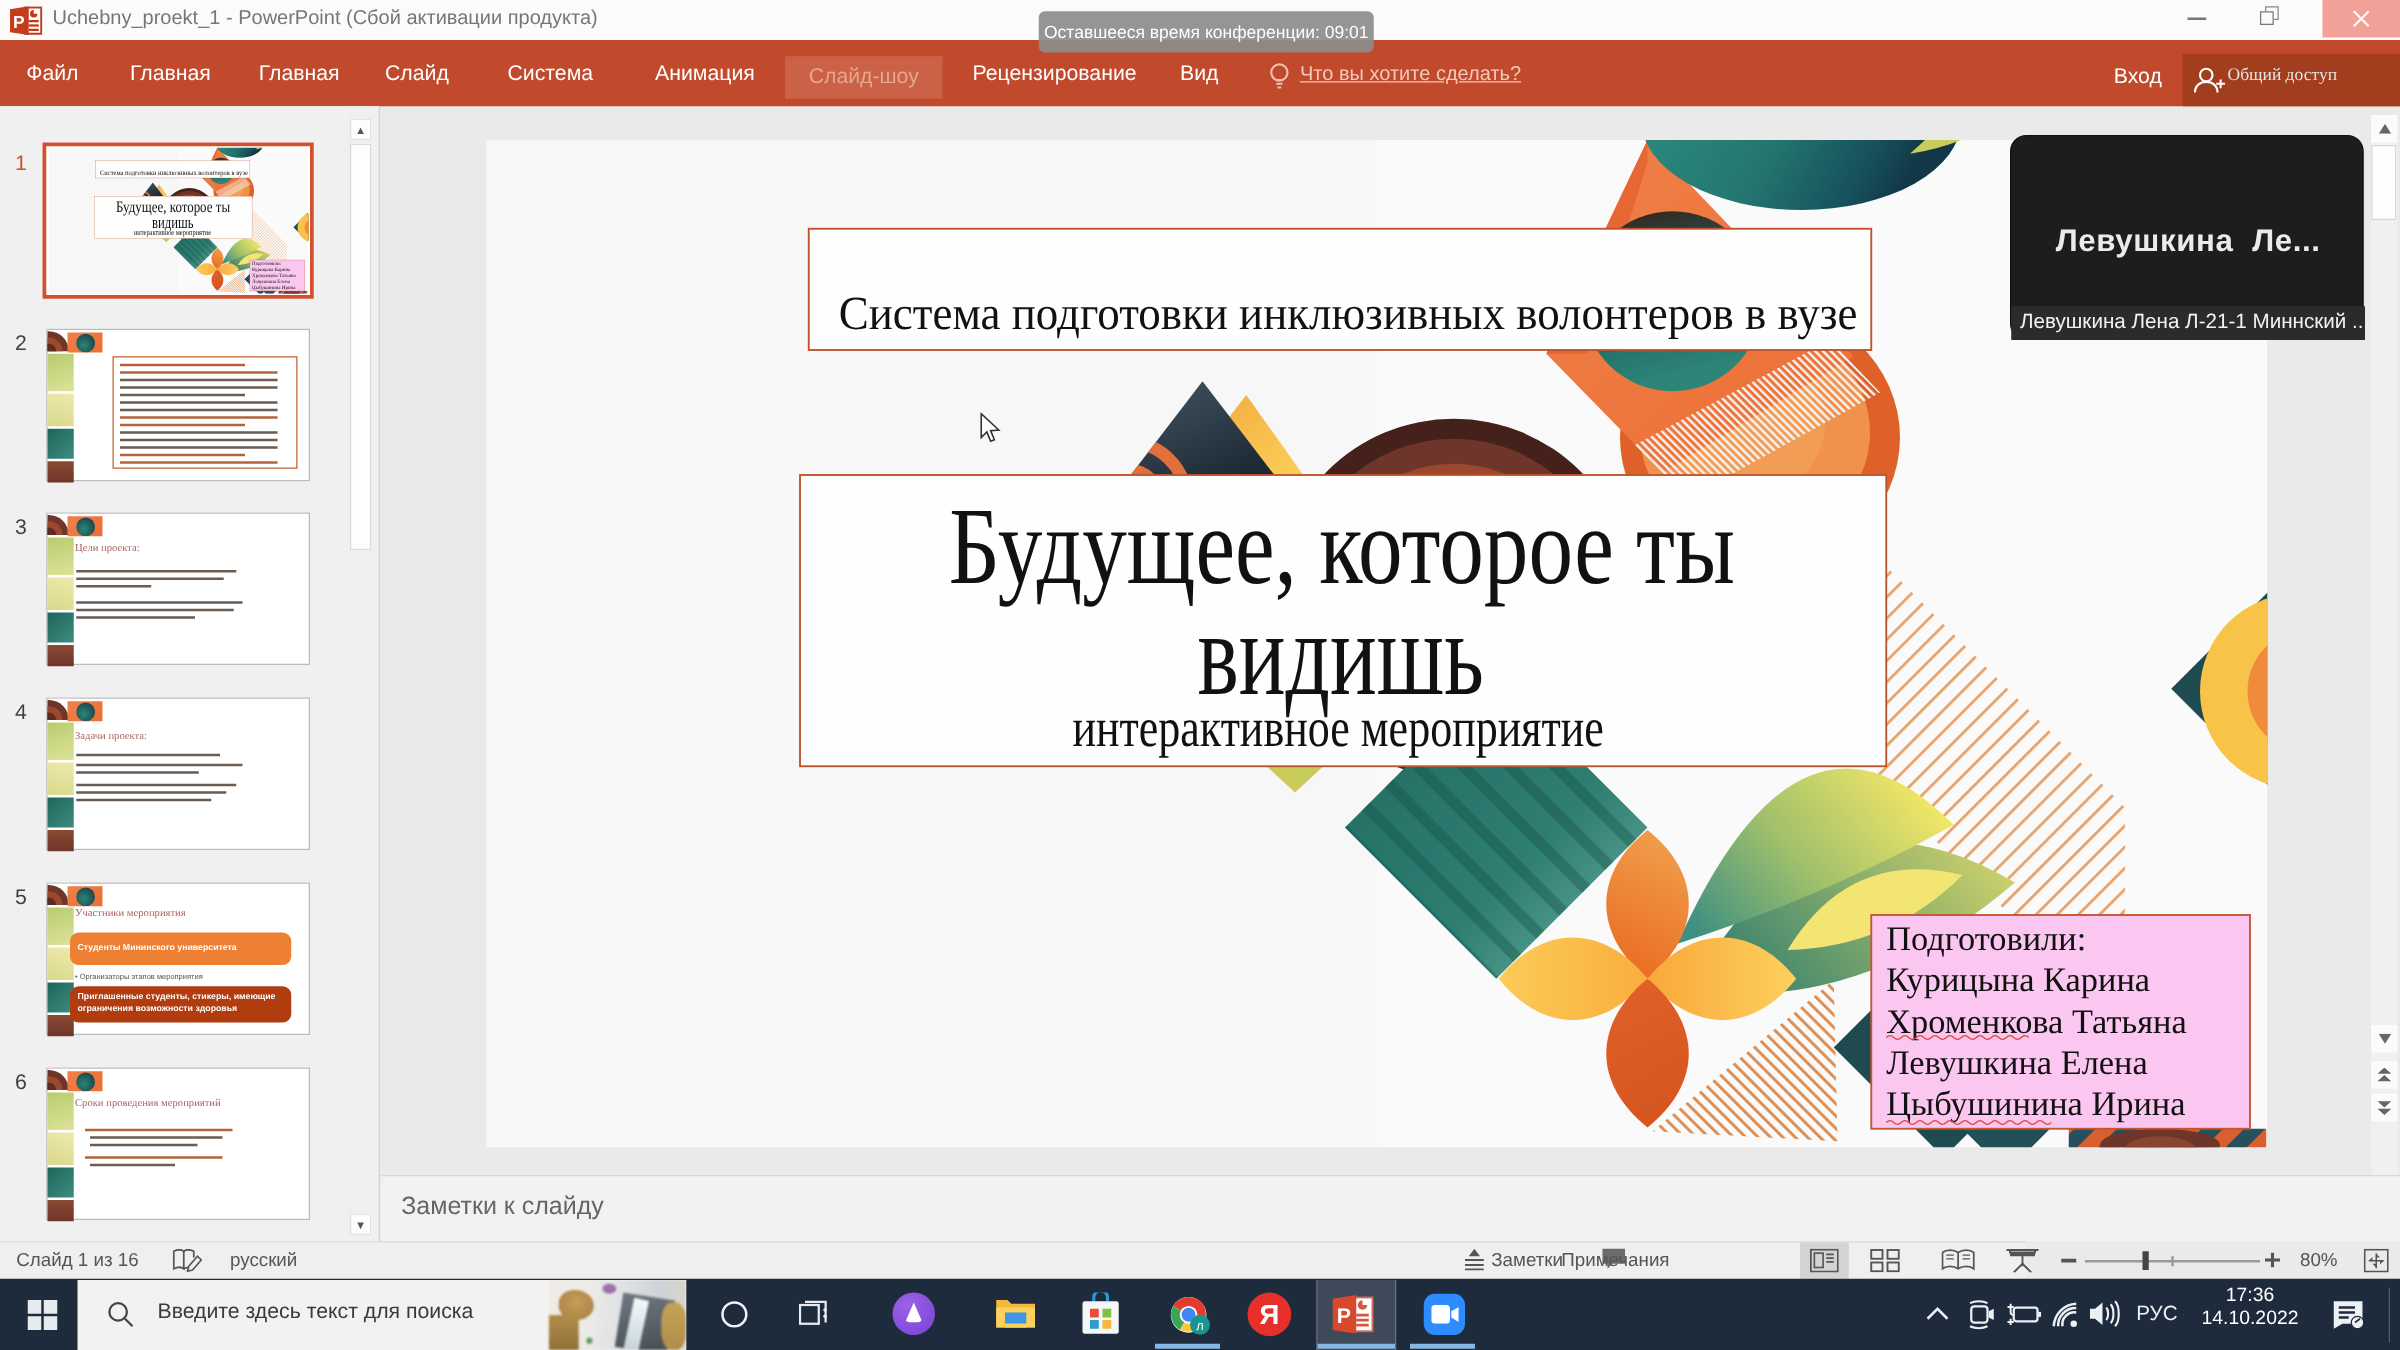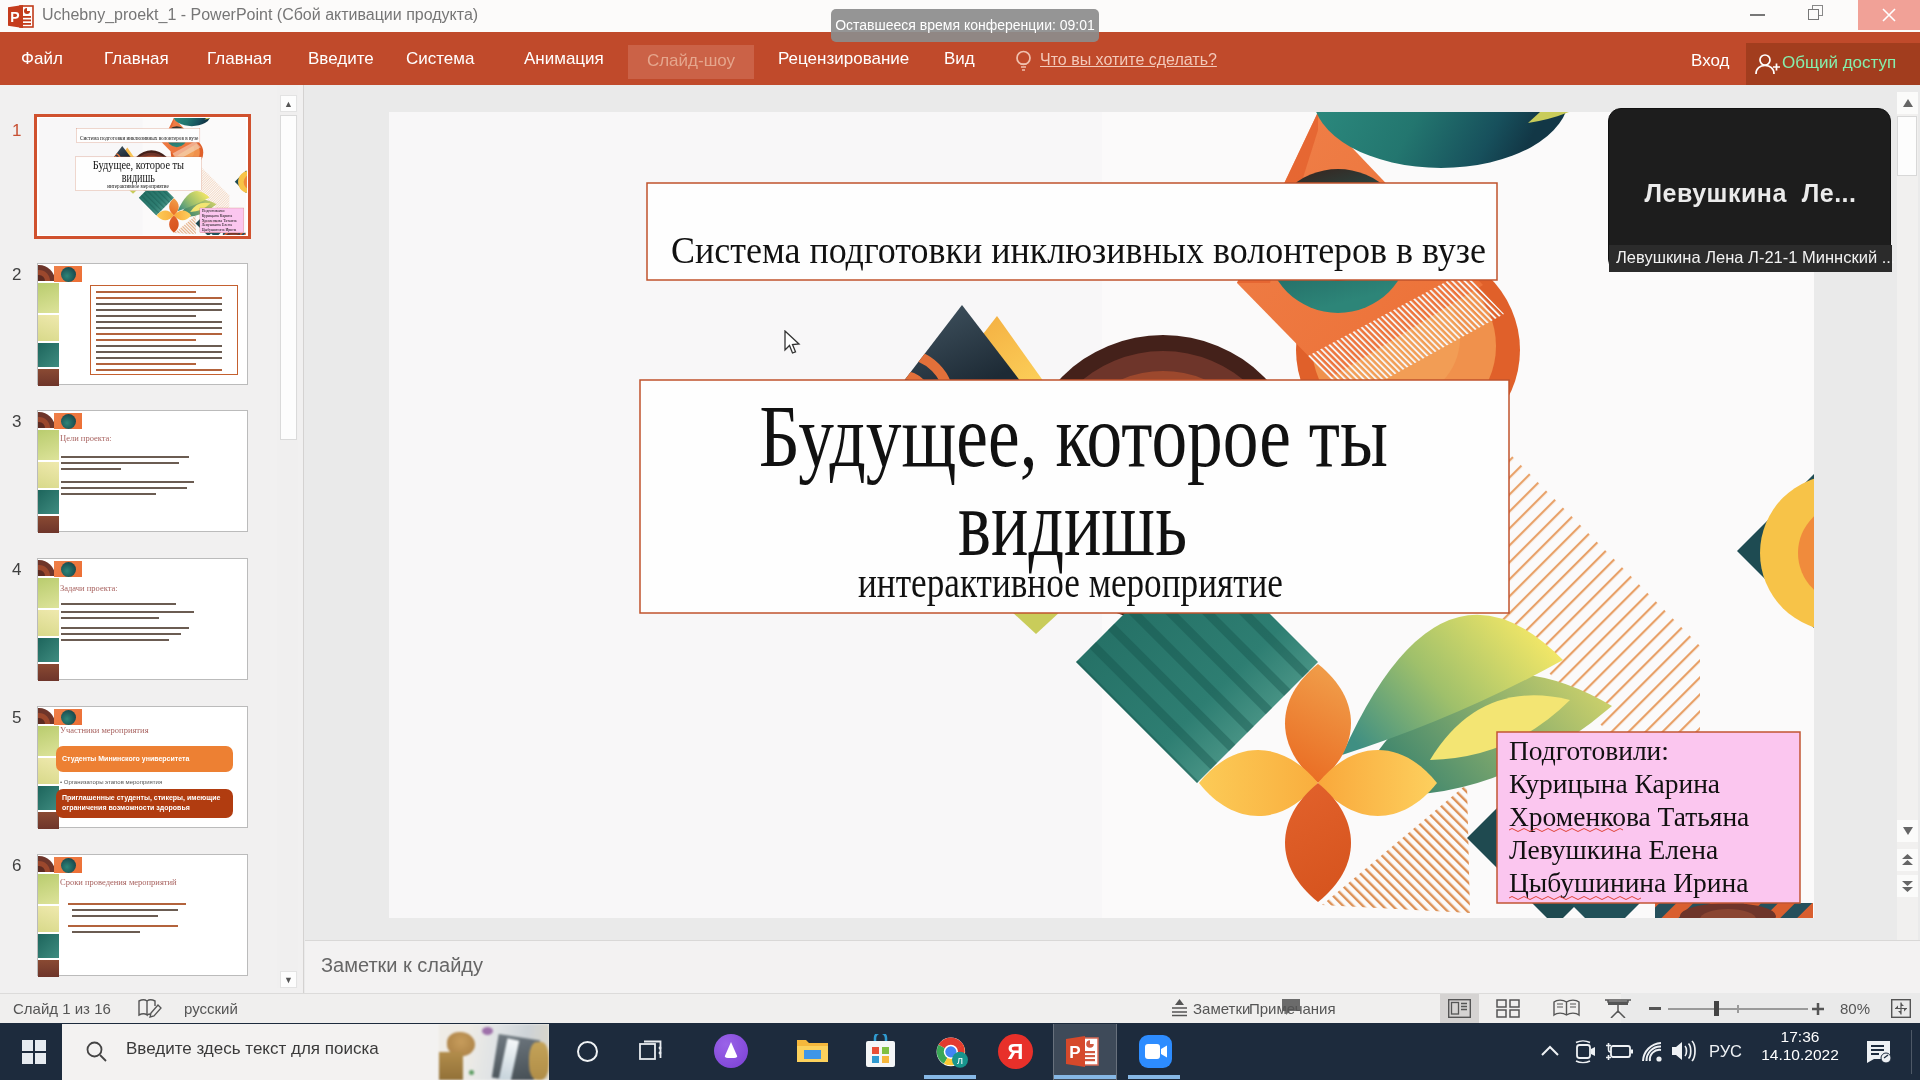--- a/index.html
+++ b/index.html
@@ -14,21 +14,21 @@
   #maxbox2 { position:absolute; left:1812px; top:5px; width:11px; height:11px; border:1px solid #888; }
   #closebtn { position:absolute; left:1858px; top:0; width:62px; height:30px; background:#f1a197; }
   #closebtn svg { position:absolute; left:24px; top:8px; }
   
   #ribbon { position:absolute; left:0; top:32px; width:1920px; height:53px; background:#c04a2b; }
   .tab { position:absolute; top:0; height:53px; line-height:53px; color:#fff; font-size:17px; }
   #tabshow { position:absolute; left:628px; top:45px; width:126px; height:34px; background:#cb6247; color:#e5a68d; font-size:17px; text-align:center; line-height:32px; }
   #bulb { position:absolute; left:1014px; top:18px; }
   #wanttext { position:absolute; left:1040px; top:19px; font-size:16px; color:#f3c9ba;text-decoration:underline; }
   #vhod { position:absolute; left:1691px; top:19px; font-size:17px; color:#fff; }
-  #share { position:absolute; left:1746px; top:11px; width:174px; height:42px; background:#a23d1e; color:#86efac; font-size:17px; }
+  #share { position:absolute; left:1746px; top:11px; width:174px; height:42px; background:#a23d1e; color:#e5e5e5; font-size:14px;font-family:Liberation Serif, serif; }
   #share span { position:absolute; left:36px; top:10px; }
   
   #conftip { position:absolute; left:831px; top:9px; width:268px; height:33px; background:rgba(140,140,140,0.92); border-radius:5px; color:#fff; font-size:14px; text-align:center; line-height:33px; z-index:60; white-space:nowrap; }
   #panel { position:absolute; left:0; top:85px; width:304px; height:908px; background:#f1f0f0; border-right:1px solid #d4d2d1; }
   .thumbnum { position:absolute; left:12px; width:20px; font-size:17px; color:#404040; }
   .thumbbox { position:absolute; left:37px; width:211px; height:122px; background:#fff; border:1px solid #bbb; }
   #sel1 { position:absolute; left:34px; top:114px; width:217px; height:125px; border:3px solid #d0512e; background:#fff; }
   
   #pscroll { position:absolute; left:277px; top:85px; width:21px; height:903px; background:#f0efef; }
   #pscroll .arr { position:absolute; left:3px; width:17px; height:17px; background:#fdfdfd; border:1px solid #e3e3e3; color:#555; font-size:9px; text-align:center; line-height:17px;}
@@ -70,21 +70,21 @@
       <svg width="14" height="14" viewBox="0 0 14 14">
         <path d="M1 1 L13 13 M13 1 L1 13" stroke="#fff" stroke-width="1.6"></path>
       </svg>
     </div>
 </div>
 
 <div id="ribbon">
   <div class="tab" style="left:21px">Файл</div>
   <div class="tab" style="left:104px">Главная</div>
   <div class="tab" style="left:207px">Главная</div>
-  <div class="tab" style="left:308px">Введите</div>
+  <div class="tab" style="left:308px">Слайд</div>
   <div class="tab" style="left:406px">Система</div>
   <div class="tab" style="left:524px">Анимация</div>
   <div class="tab" style="left:778px">Рецензирование</div>
   <div class="tab" style="left:944px">Вид</div>
   <svg id="bulb" width="19" height="24" viewBox="0 0 19 24">
     <circle cx="9.5" cy="8" r="6.5" fill="none" stroke="#f0c0ae" stroke-width="1.7"></circle>
     <path d="M6.5 14 h6 M7 17 h5 M8 20 h3" stroke="#f0c0ae" stroke-width="1.6" fill="none"></path>
   </svg>
   <div id="wanttext">Что вы хотите сделать?</div>
   <div id="vhod">Вход</div>

